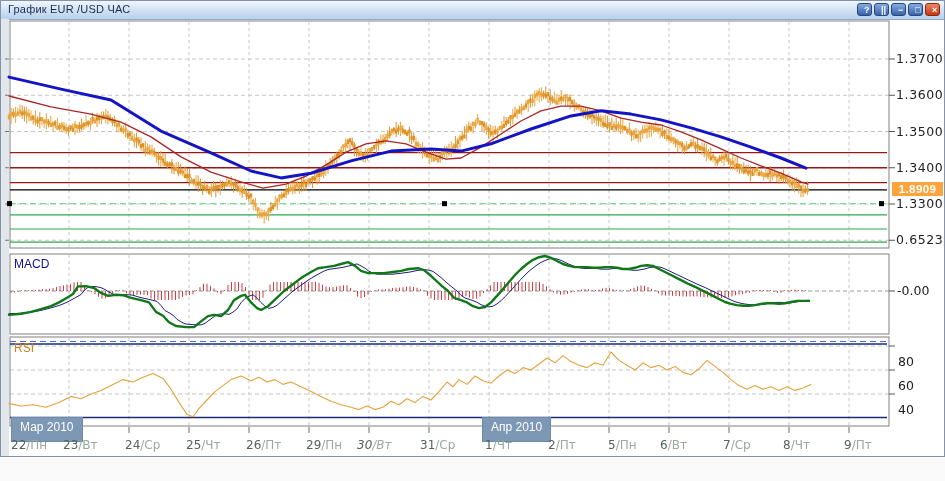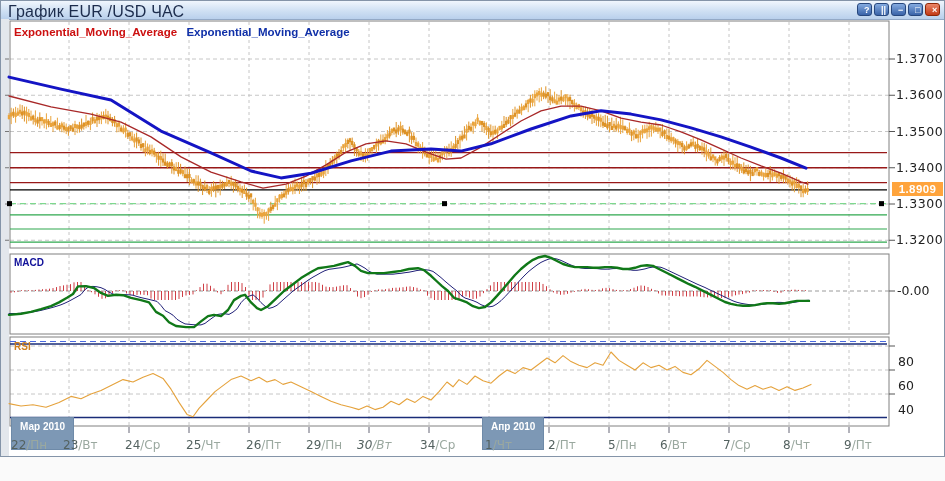--- a/index.html
+++ b/index.html
@@ -3,41 +3,41 @@
 <meta charset="utf-8">
 <style>
   html,body{margin:0;padding:0;background:#fafafa;}
   .screen{position:relative;width:945px;height:481px;background:#fafafa;overflow:hidden;
           font-family:"Liberation Sans",sans-serif;}
   .window{position:absolute;left:0;top:0;width:943px;height:455px;background:#ffffff;
           border:1px solid #8494a8;}
   .titlebar{position:absolute;left:0;top:0;width:943px;height:18px;
             background:linear-gradient(#f0f6fd,#cfe0f3 55%,#b9d0ec);
             border-bottom:1px solid #93a9c6;}
-  .titletext{position:absolute;left:7px;top:2px;font-size:16px;color:#1c2c4c;letter-spacing:.2px;}
+  .titletext{position:absolute;left:7px;top:2px;font-size:11px;color:#1c2c4c;letter-spacing:.2px;}
   .winbtns{position:absolute;right:4px;top:2px;display:flex;gap:2px;}
   .wbtn{width:15px;height:13px;font-size:9px;font-weight:bold;color:#fff;
         background:linear-gradient(#84abe0,#3a63a8);border:1px solid #27477d;border-radius:3px;
         line-height:11px;text-align:center;cursor:default;}
   .wbtn.close{background:linear-gradient(#ec8668,#c23a16);border-color:#8e2606;}
   .frameL{position:absolute;left:0;top:18px;width:8px;height:437px;background:#e3e7ec;}
   svg{position:absolute;left:0;top:0;}
   .lab{position:absolute;white-space:nowrap;}
   .legend{left:13px;top:25px;font-size:11.5px;font-weight:bold;}
-  .panel-label{font-size:10px;font-weight:bold;}
+  .panel-label{font-size:12px;font-weight:normal;}
   .ylab{left:895px;font-size:12.5px;color:#222;letter-spacing:.6px;font-family:"DejaVu Sans",sans-serif;}
   .price-tag{left:891px;top:181px;width:51px;height:14px;background:#FFA43C;color:#fff;
              font-weight:bold;font-size:11.5px;line-height:14px;text-align:center;letter-spacing:.4px;}
   .hline-label{left:600px;top:204px;width:286px;text-align:right;font-size:12px;color:#00A03C;}
   .macd-zero{left:896px;top:282px;font-size:12.5px;color:#222;font-family:"DejaVu Sans",sans-serif;}
   .rsilab{left:897px;font-size:12.5px;color:#222;font-family:"DejaVu Sans",sans-serif;margin-top:16px;}
   .xlab{top:437px;font-size:12px;color:#546260;font-family:"DejaVu Sans",sans-serif;}
   .xlab .day{color:#9aa89f;}
-  .month-tag{top:416px;height:14px;padding:2px 8px 15px;background:#7d98b5;border:1px solid #6e8aa8;
-             color:#fff;font-weight:bold;font-size:10px;line-height:14px;}
+  .month-tag{top:416px;height:14px;padding:2px 8px 7px;background:#7d98b5;border:1px solid #6e8aa8;
+             color:#fff;font-weight:normal;font-size:12px;line-height:14px;}
 </style>
 </head>
 <body>
 
 <div class="screen">
   <div class="window">
     <div class="titlebar">
       <span class="titletext">График EUR /USD  ЧАС</span>
       <span class="winbtns">
         <button class="wbtn">?</button>
@@ -1129,58 +1129,54 @@
         <g>
           <line x1="9" y1="343" x2="886" y2="343" stroke="#1A2C78" stroke-width="1.3"></line>
           <line x1="9" y1="416.5" x2="886" y2="416.5" stroke="#1A2C78" stroke-width="1.3"></line>
           <line x1="9" y1="340.5" x2="886" y2="340.5" stroke="#4A6AE0" stroke-width="1" stroke-dasharray="6 4"></line>
         </g>
         <g>
           <path d="M8,402.6 L20,405.0 L32,403.8 L45,406.2 L58,401.4 L70,395.4 L80,397.8 L90,393.0 L100,389.4 L112,383.4 L122,378.6 L132,381.0 L142,376.2 L152,372.6 L162,377.4 L170,388.2 L178,401.4 L186,413.4 L192,415.8 L198,407.4 L206,399.0 L214,390.6 L222,384.6 L230,378.6 L240,375.0 L250,379.8 L258,376.2 L266,381.0 L274,378.6 L282,383.4 L290,381.0 L300,385.8 L310,390.6 L320,395.4 L330,400.2 L340,403.8 L350,406.2 L358,408.6 L366,405.0 L374,408.6 L382,406.2 L390,400.2 L398,403.8 L406,397.8 L414,401.4 L422,395.4 L430,399.0 L438,390.6 L446,381.0 L452,385.8 L458,378.6 L466,383.4 L474,375.0 L482,379.8 L490,382.2 L498,375.0 L506,369.0 L514,372.6 L522,366.6 L530,369.0 L538,363.0 L546,357.0 L554,361.8 L562,354.6 L570,360.6 L578,364.2 L586,366.6 L594,361.8 L602,364.2 L610,351.0 L618,359.4 L626,364.2 L634,369.0 L642,361.8 L650,366.6 L658,364.2 L666,369.0 L674,365.4 L682,371.4 L690,373.8 L698,367.8 L706,359.4 L714,365.4 L722,371.4 L730,378.6 L738,384.6 L746,388.2 L754,384.6 L762,388.2 L770,385.8 L778,389.4 L786,385.8 L794,389.4 L802,387.0 L810,383.4" fill="none" stroke="#E5A23C" stroke-width="1.1" stroke-linejoin="round" stroke-linecap="round"></path>
         </g>
       </svg>
 
-    <div class="lab legend">
-      <span style="color:#CC1010;margin-right:6px;">Exponential_Moving_Average</span>
-      <span style="color:#1030A8;">Exponential_Moving_Average</span>
-    </div>
 
     <div class="lab panel-label" style="left:13px;top:256px;color:#101099;">MACD</div>
     <div class="lab panel-label" style="left:13px;top:340px;color:#cf7f1f;">RSI</div>
 
 
     <div class="lab price-tag">1.8909</div>
 
     <div class="lab macd-zero">-0.00</div>
 
     <div class="lab month-tag" style="left:10px;">Мар 2010</div>
     <div class="lab month-tag" style="left:481px;">Апр 2010</div>
 
     <div id="ylabels">
         <div class="lab ylab" style="top:50px;">1.3700</div>
         <div class="lab ylab" style="top:86.25000000000003px;">1.3600</div>
         <div class="lab ylab" style="top:122.50000000000006px;">1.3500</div>
         <div class="lab ylab" style="top:158.7500000000001px;">1.3400</div>
         <div class="lab ylab" style="top:195.00000000000014px;">1.3300</div>
-        <div class="lab ylab" style="top:231.25000000000017px;">1.3200</div>
+        <div class="lab ylab" style="top:231.25000000000017px;">0.6523</div>
       </div>
     <div id="rsilabels">
         <div class="lab rsilab" style="top:337px;">80</div>
         <div class="lab rsilab" style="top:361px;">60</div>
         <div class="lab rsilab" style="top:385px;">40</div>
       </div>
     <div id="xlabels">
         <div class="lab xlab" style="left:10px;"><span>22</span><span class="day">/</span><span class="day">Пн</span></div>
         <div class="lab xlab" style="left:62px;"><span>23</span><span class="day">/</span><span class="day">Вт</span></div>
         <div class="lab xlab" style="left:124px;"><span>24</span><span class="day">/</span><span class="day">Ср</span></div>
         <div class="lab xlab" style="left:185px;"><span>25</span><span class="day">/</span><span class="day">Чт</span></div>
         <div class="lab xlab" style="left:245px;"><span>26</span><span class="day">/</span><span class="day">Пт</span></div>
         <div class="lab xlab" style="left:305px;"><span>29</span><span class="day">/</span><span class="day">Пн</span></div>
         <div class="lab xlab" style="left:356px;font-style:italic;"><span>30</span><span class="day">/</span><span class="day">Вт</span></div>
-        <div class="lab xlab" style="left:419px;"><span>34</span><span class="day">/</span><span class="day">Ср</span></div>
+        <div class="lab xlab" style="left:419px;"><span>31</span><span class="day">/</span><span class="day">Ср</span></div>
         <div class="lab xlab" style="left:484px;"><span>1</span><span class="day">/</span><span class="day">Чт</span></div>
         <div class="lab xlab" style="left:547px;"><span>2</span><span class="day">/</span><span class="day">Пт</span></div>
         <div class="lab xlab" style="left:607px;"><span>5</span><span class="day">/</span><span class="day">Пн</span></div>
         <div class="lab xlab" style="left:659px;"><span>6</span><span class="day">/</span><span class="day">Вт</span></div>
         <div class="lab xlab" style="left:722px;"><span>7</span><span class="day">/</span><span class="day">Ср</span></div>
         <div class="lab xlab" style="left:782px;"><span>8</span><span class="day">/</span><span class="day">Чт</span></div>
         <div class="lab xlab" style="left:843px;"><span>9</span><span class="day">/</span><span class="day">Пт</span></div>
       </div>
   </div>
 </div>

